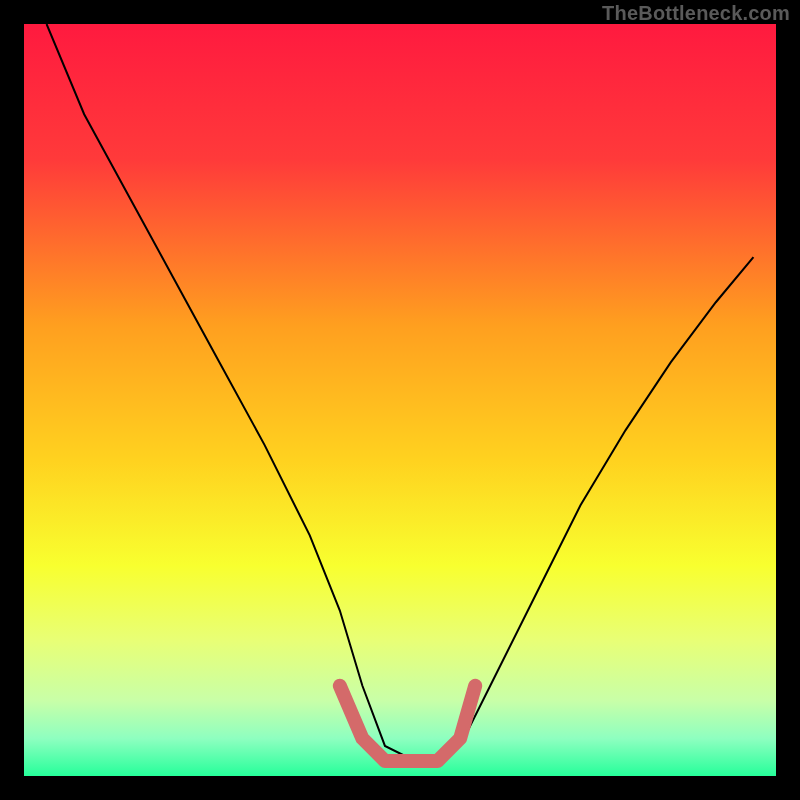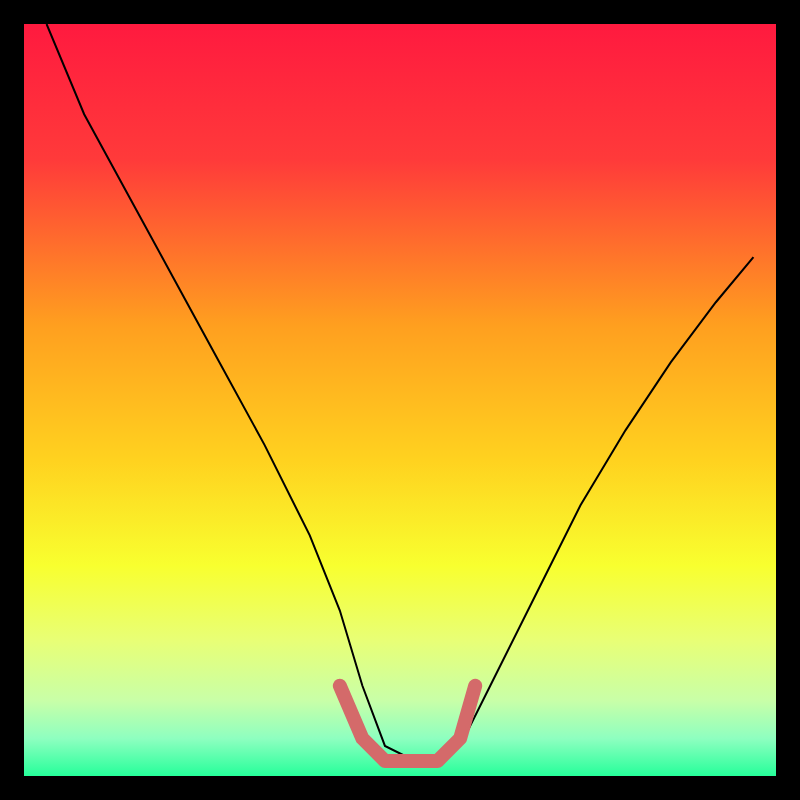--- a/index.html
+++ b/index.html
@@ -36,20 +36,21 @@
     letter-spacing: 0.2px;
     user-select: none;
   }
   svg { display: block; }
 </style>
 </head>
 <body>
 
 <div class="frame">
 
+  <div class="watermark">TheBottleneck.com</div>
 
   <div class="plot">
     <svg id="chart-svg" width="752" height="752" viewBox="0 0 100 100" preserveAspectRatio="none">
       <defs>
         <linearGradient id="bg-grad" x1="0" y1="0" x2="0" y2="1">
             <stop offset="0%" stop-color="#ff1a3f"></stop>
             <stop offset="18%" stop-color="#ff3a3a"></stop>
             <stop offset="40%" stop-color="#ff9f1f"></stop>
             <stop offset="58%" stop-color="#ffd21f"></stop>
             <stop offset="72%" stop-color="#f8ff2f"></stop>

